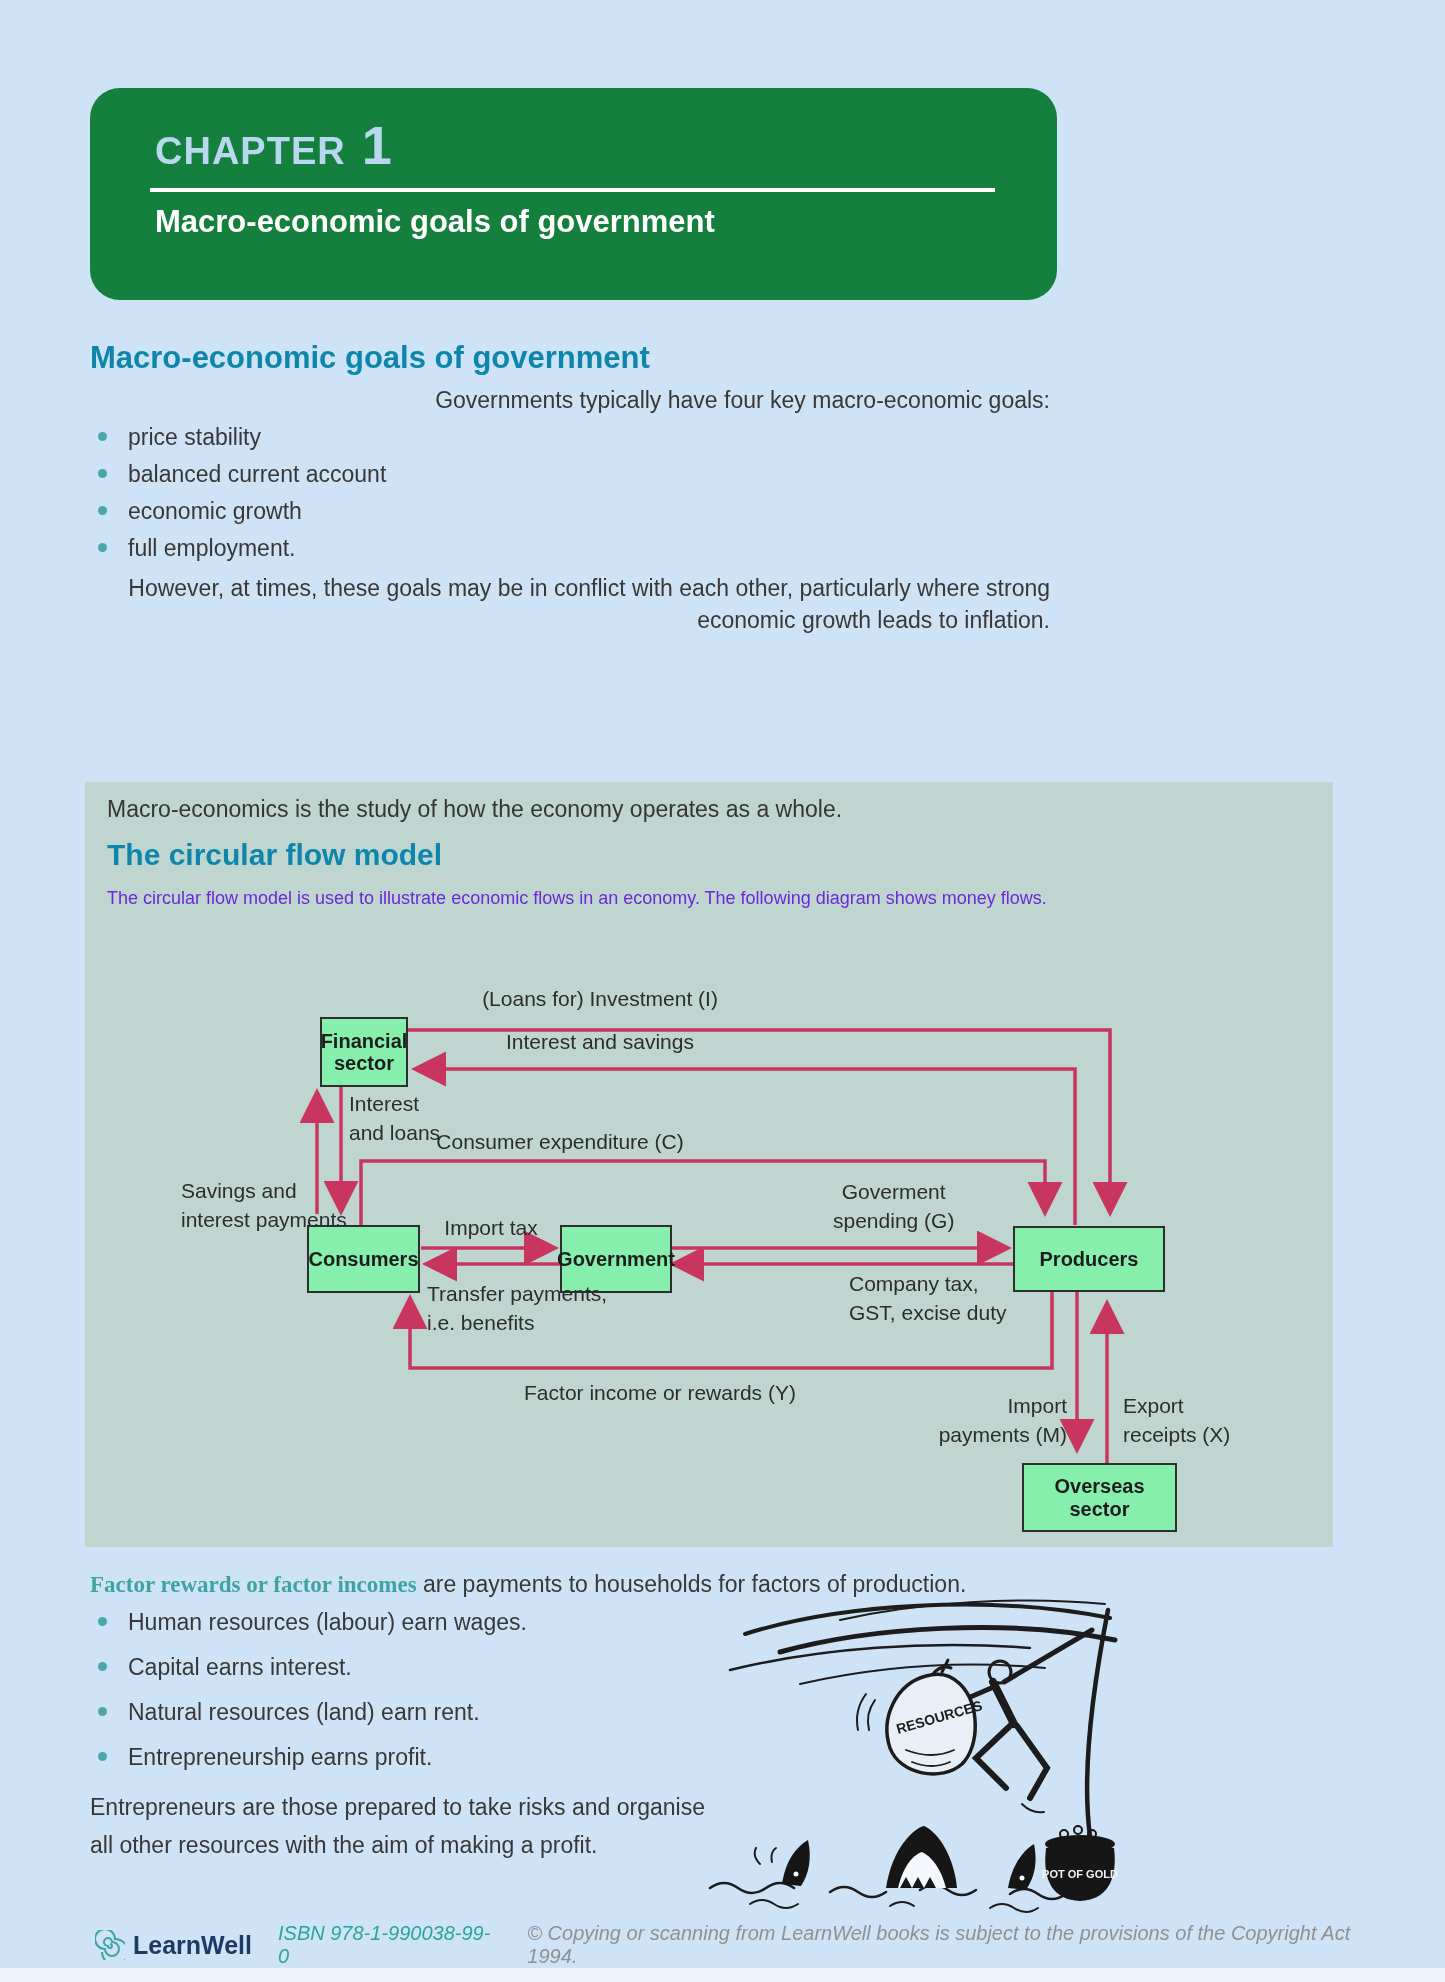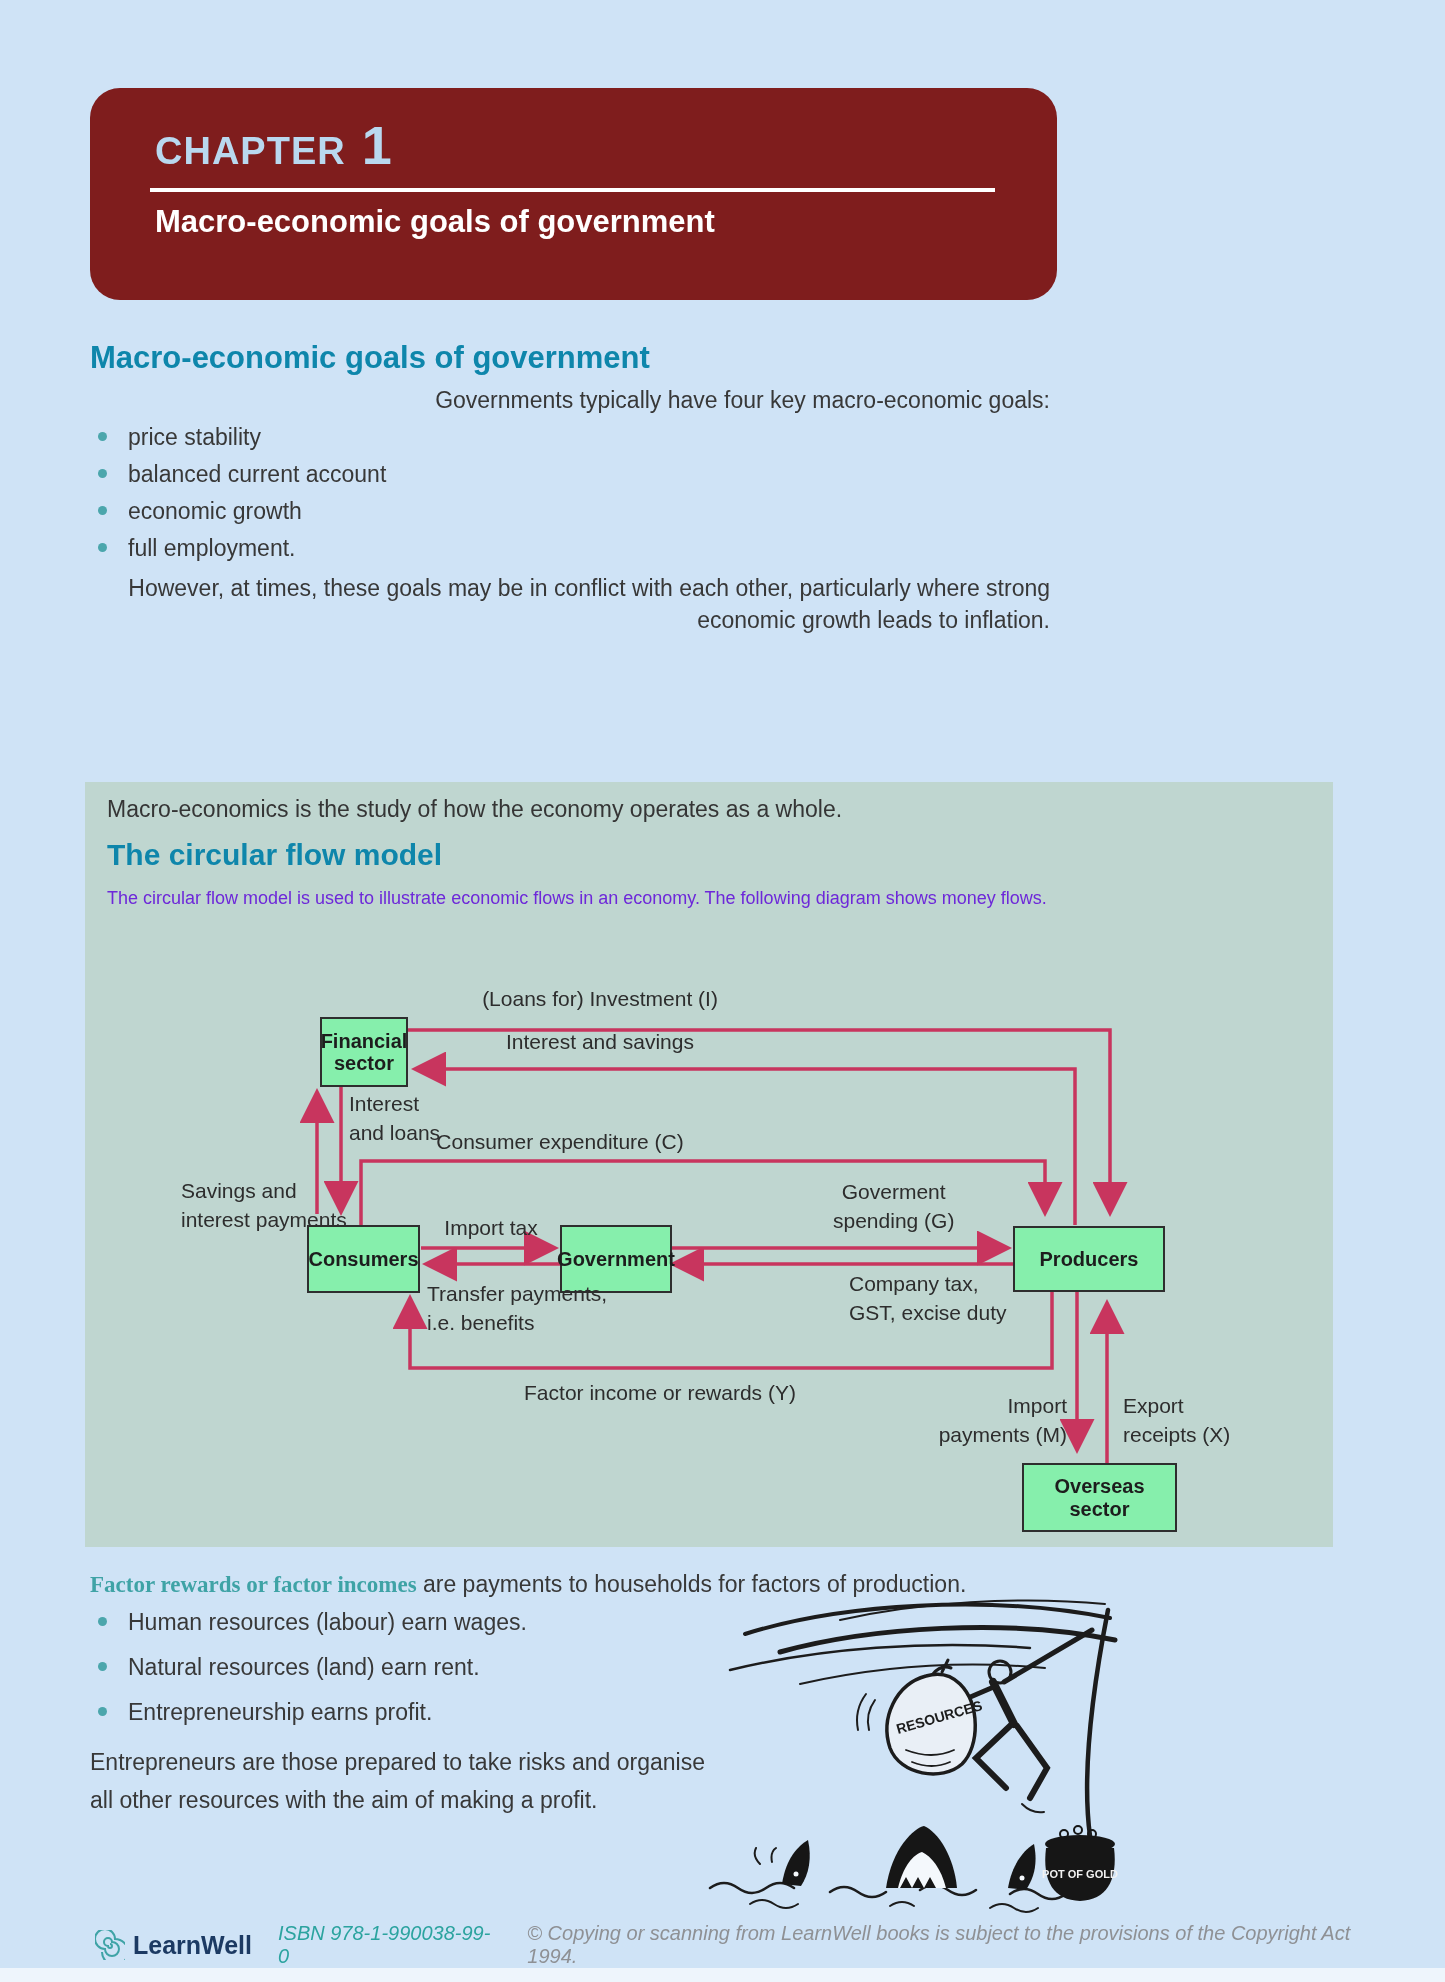--- a/index.html
+++ b/index.html
@@ -1,20 +1,20 @@
 <!DOCTYPE html>
 <html><head>
 <meta charset="utf-8">
 <style>
   html,body{margin:0;padding:0;}
   body{font-family:"Liberation Sans",sans-serif;}
   #page{position:relative;width:1445px;height:1982px;background:#cfe3f6;overflow:hidden;}
 
   
-  .chapter-box{position:absolute;left:90px;top:88px;width:967px;height:212px;background:#7f1d1d;border-radius:30px;}
+  .chapter-box{position:absolute;left:90px;top:88px;width:967px;height:212px;background:#15803d;border-radius:30px;}
   .chapter-title{position:absolute;left:65px;top:26px;font-variant:small-caps;text-transform:lowercase;font-weight:bold;font-size:54px;color:#b9d8ef;letter-spacing:1px;}
   .chapter-rule{position:absolute;left:60px;top:100px;width:845px;height:4px;background:#ffffff;}
   .chapter-subtitle{position:absolute;left:65px;top:116px;font-weight:bold;font-size:31px;color:#ffffff;}
 
   
   .intro{position:absolute;left:90px;top:340px;width:960px;color:#383838;}
   .section-heading{margin:0 0 8px 0;font-size:31px;font-weight:bold;color:#0e86ab;}
   .body-text{margin:0;font-size:23px;line-height:1.4;color:#383838;text-align:right;}
   ul.dots{list-style:none;margin:8px 0 6px 0;padding:0;}
   ul.dots li{position:relative;padding-left:38px;font-size:23px;color:#383838;margin:0 0 10px 0;}
@@ -127,20 +127,21 @@
     <div class="flow-label tr" style="left:822px;top:610px;width:160px;">Import
 payments (M)</div>
     <div class="flow-label" style="left:1038px;top:610px;">Export
 receipts (X)</div>
   </div>
 
   <div class="factor">
     <p class="factor-lead"><b>Factor rewards or factor incomes</b><span> are payments to households for factors of production.</span></p>
     <ul class="dots wide">
       <li><span class="dot"></span><span>Human resources (labour) earn wages.</span></li>
+      <li><span class="dot"></span><span>Capital earns interest.</span></li>
       <li><span class="dot"></span><span>Natural resources (land) earn rent.</span></li>
       <li><span class="dot"></span><span>Entrepreneurship earns profit.</span></li>
     </ul>
     <p class="factor-closing">Entrepreneurs are those prepared to take risks and organise all other resources with the aim of making a profit.</p>
   </div>
 
   <svg class="cartoon" viewBox="0 0 430 340">
     <g stroke="#1c1c1c" fill="none" stroke-linecap="round">
 
       <path d="M55 52 C150 22 300 12 420 36" stroke-width="4"></path>

